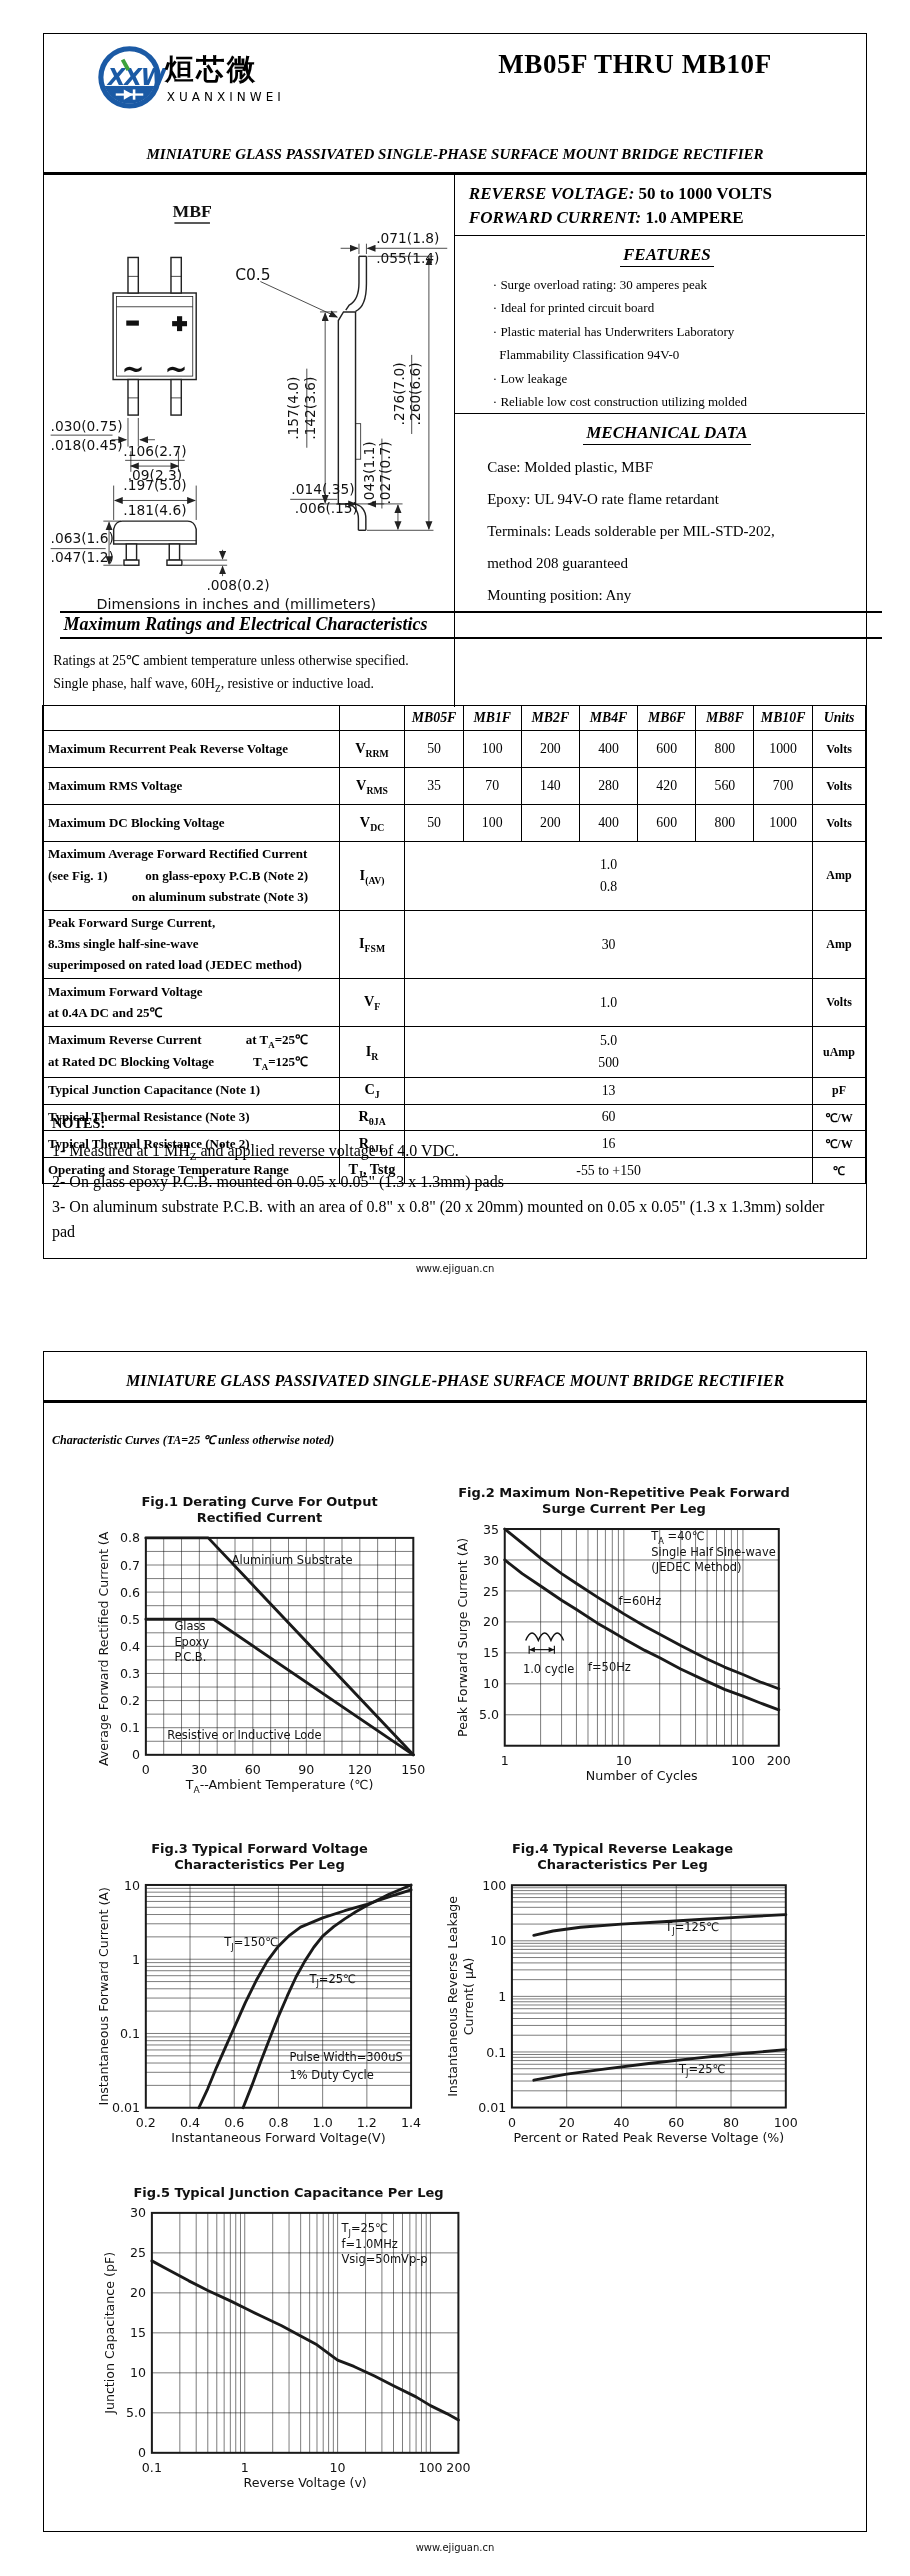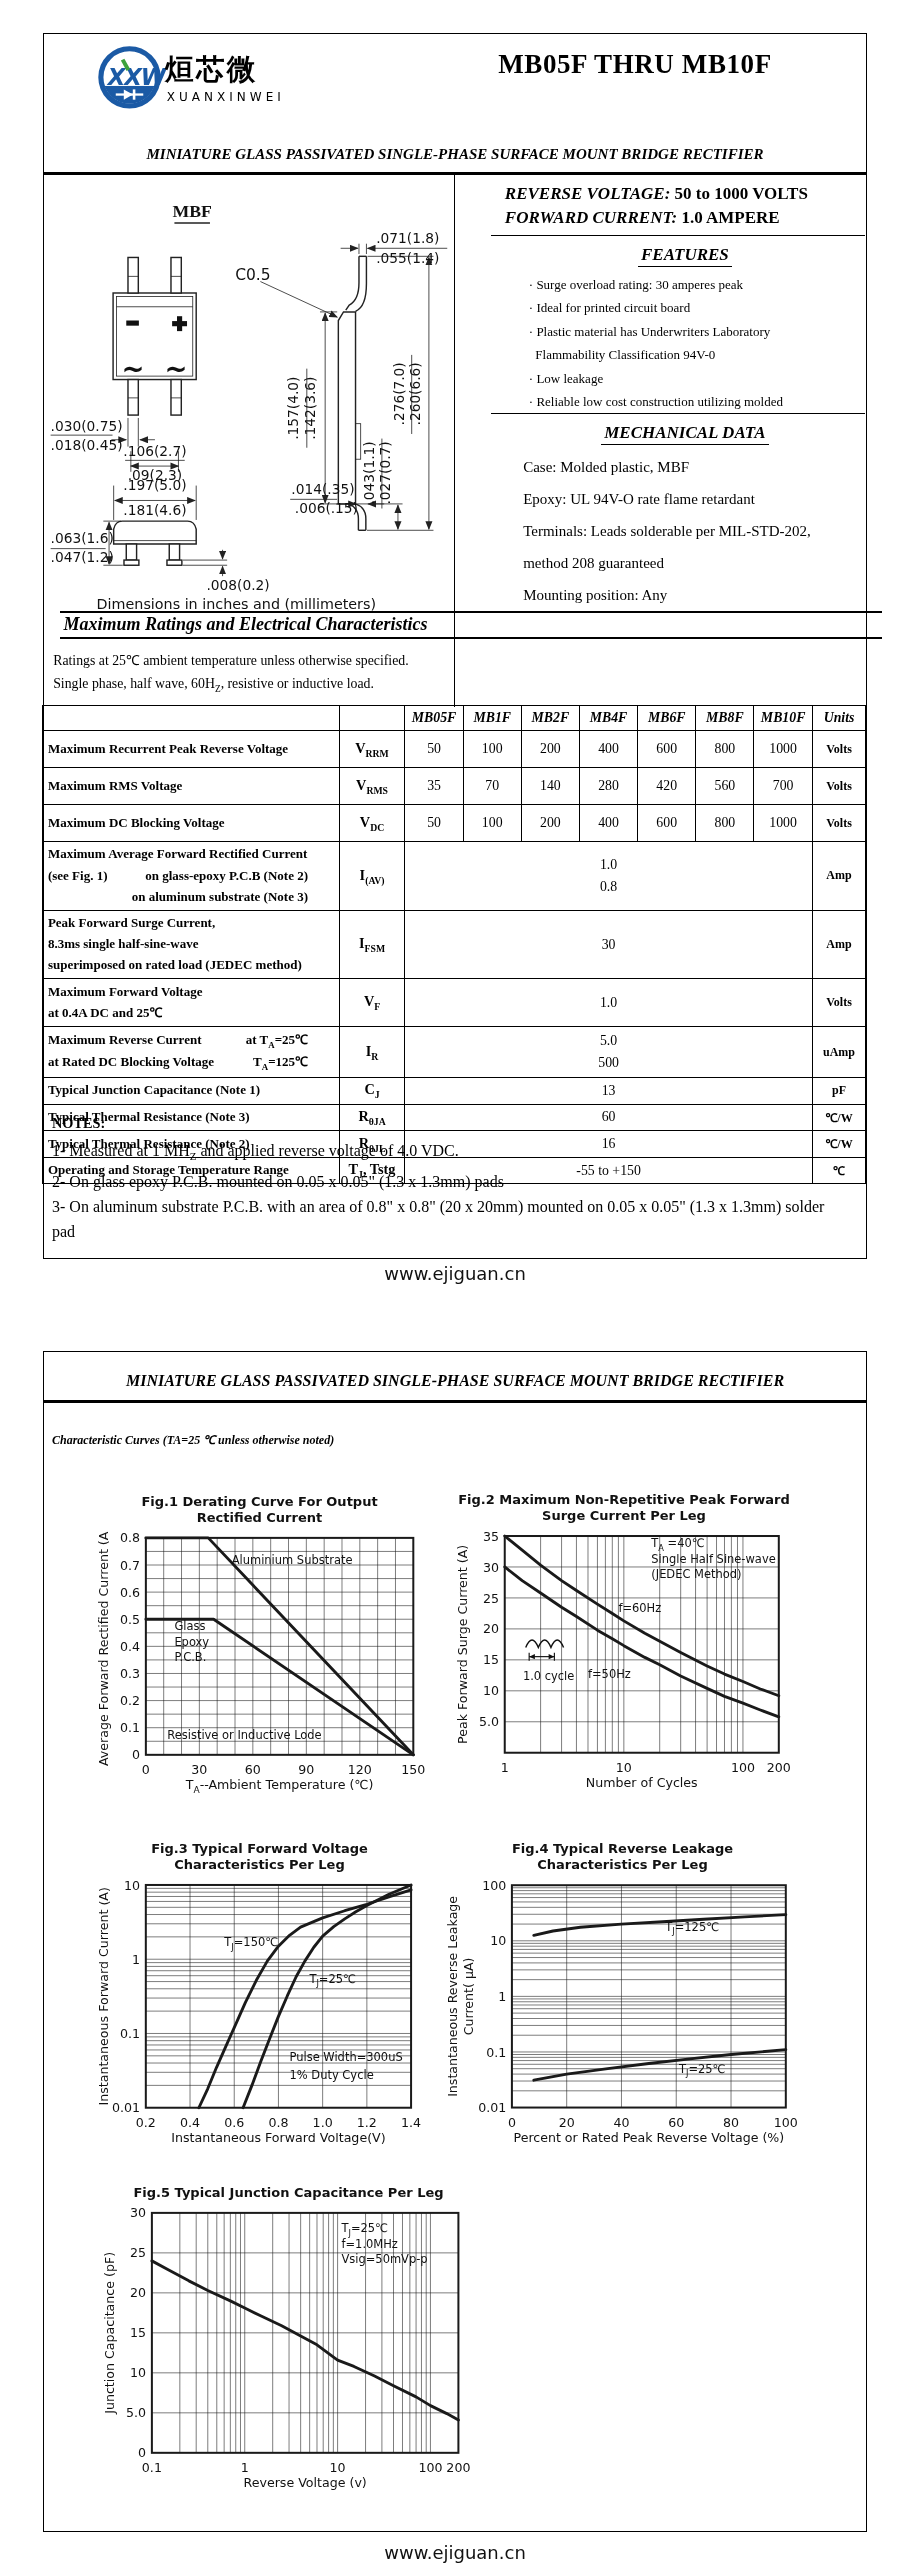--- a/index.html
+++ b/index.html
@@ -1,27 +1,27 @@
 <!DOCTYPE html>
 <html style="font-size:9.2px"><head>
 <meta charset="utf-8">
 <style>
   html,body{margin:0;padding:0;background:#fff;}
   body{width:910px;height:2576px;position:relative;font-family:"Liberation Serif",serif;color:#000;}
   .sheet{position:absolute;left:43px;width:824px;border:1.7px solid #000;box-sizing:border-box;background:#fff;}
   #page1{top:33px;height:1226px;}
   #page2{top:1351px;height:1181px;}
   .abs{position:absolute;}
-  .footer{position:absolute;width:824px;left:43px;text-align:center;font-family:"DejaVu Sans",sans-serif;font-size:18px;color:#111;}
+  .footer{position:absolute;width:824px;left:43px;text-align:center;font-family:"DejaVu Sans",sans-serif;font-size:10px;color:#111;}
   
   #part-title{left:373px;top:15px;width:436px;text-align:center;font-size:27px;font-weight:bold;letter-spacing:0.6px;}
   .subtitle{left:0;top:112px;width:100%;text-align:center;font-size:15px;font-weight:bold;font-style:italic;}
   .divider{left:0;width:100%;height:2.9px;background:#000;}
   
-  #right-col{left:410px;top:141px;width:411px;height:532px;border-left:1.7px solid #000;box-sizing:border-box;padding-left:36px;}
+  #right-col{left:410px;top:141px;width:411px;height:532px;border-left:1.7px solid #000;box-sizing:border-box;}
   .rbox{box-sizing:border-box;padding:5.7px 0 0 13.8px;}
   #boxA{height:61px;border-bottom:1.7px solid #000;padding-top:6.9px;}
   .rb-line{font-size:17px;font-weight:bold;line-height:24px;white-space:nowrap;}
   .rb-label{font-style:italic;}
   #boxB{height:178px;border-bottom:1.7px solid #000;}
   #boxC{height:193px;}
   .box-head{text-align:center;margin:3.4px 0 5.7px 0;}
   .box-head span{display:inline-block;font-size:17px;font-weight:bold;font-style:italic;border-bottom:1.7px solid #000;padding:0 3.4px 1.1px 3.4px;}
   .feat-item{font-size:13px;line-height:23.5px;padding-left:24px;white-space:pre-wrap;}
   .mech-item{font-size:15px;line-height:32px;padding-left:18.4px;}
@@ -64,21 +64,21 @@
   .ctitle{font-family:"DejaVu Sans",sans-serif;font-weight:bold;font-size:13px;line-height:16px;color:#111;}
   .chart svg{display:block;margin:4.6px auto 0 auto;}
   .grid{stroke:#1a1a1a;stroke-width:1;}
   .frame{fill:none;stroke:#1a1a1a;stroke-width:3.5;}
   .curve{fill:none;stroke:#1a1a1a;stroke-width:5;stroke-linejoin:round;stroke-linecap:round;}
   .tick,.axis{font-family:"DejaVu Sans",sans-serif;font-size:22px;fill:#111;}
   .note{font-family:"DejaVu Sans",sans-serif;font-size:20px;fill:#111;}
   .sine{fill:none;stroke:#111;stroke-width:2.5;}
   .thin{stroke:#111;stroke-width:2;}
   #fig1{left:49px;top:142px;}
-  #fig2{left:408px;top:140px;}
+  #fig2{left:408px;top:133px;}
   #fig3{left:49px;top:489px;}
   #fig4{left:398px;top:489px;}
   #fig5{left:55px;top:833px;}
   .logo-cn{font-size:50px;font-weight:bold;fill:#000;letter-spacing:4px;}
   .logo-en{font-family:"DejaVu Sans",sans-serif;font-size:21px;fill:#000;letter-spacing:7px;}
   .logo-xxw{font-family:"DejaVu Sans",sans-serif;font-weight:bold;font-style:italic;font-size:40px;fill:#1b5aa5;letter-spacing:-2px;}
 </style>
 </head>
 <body>
 

